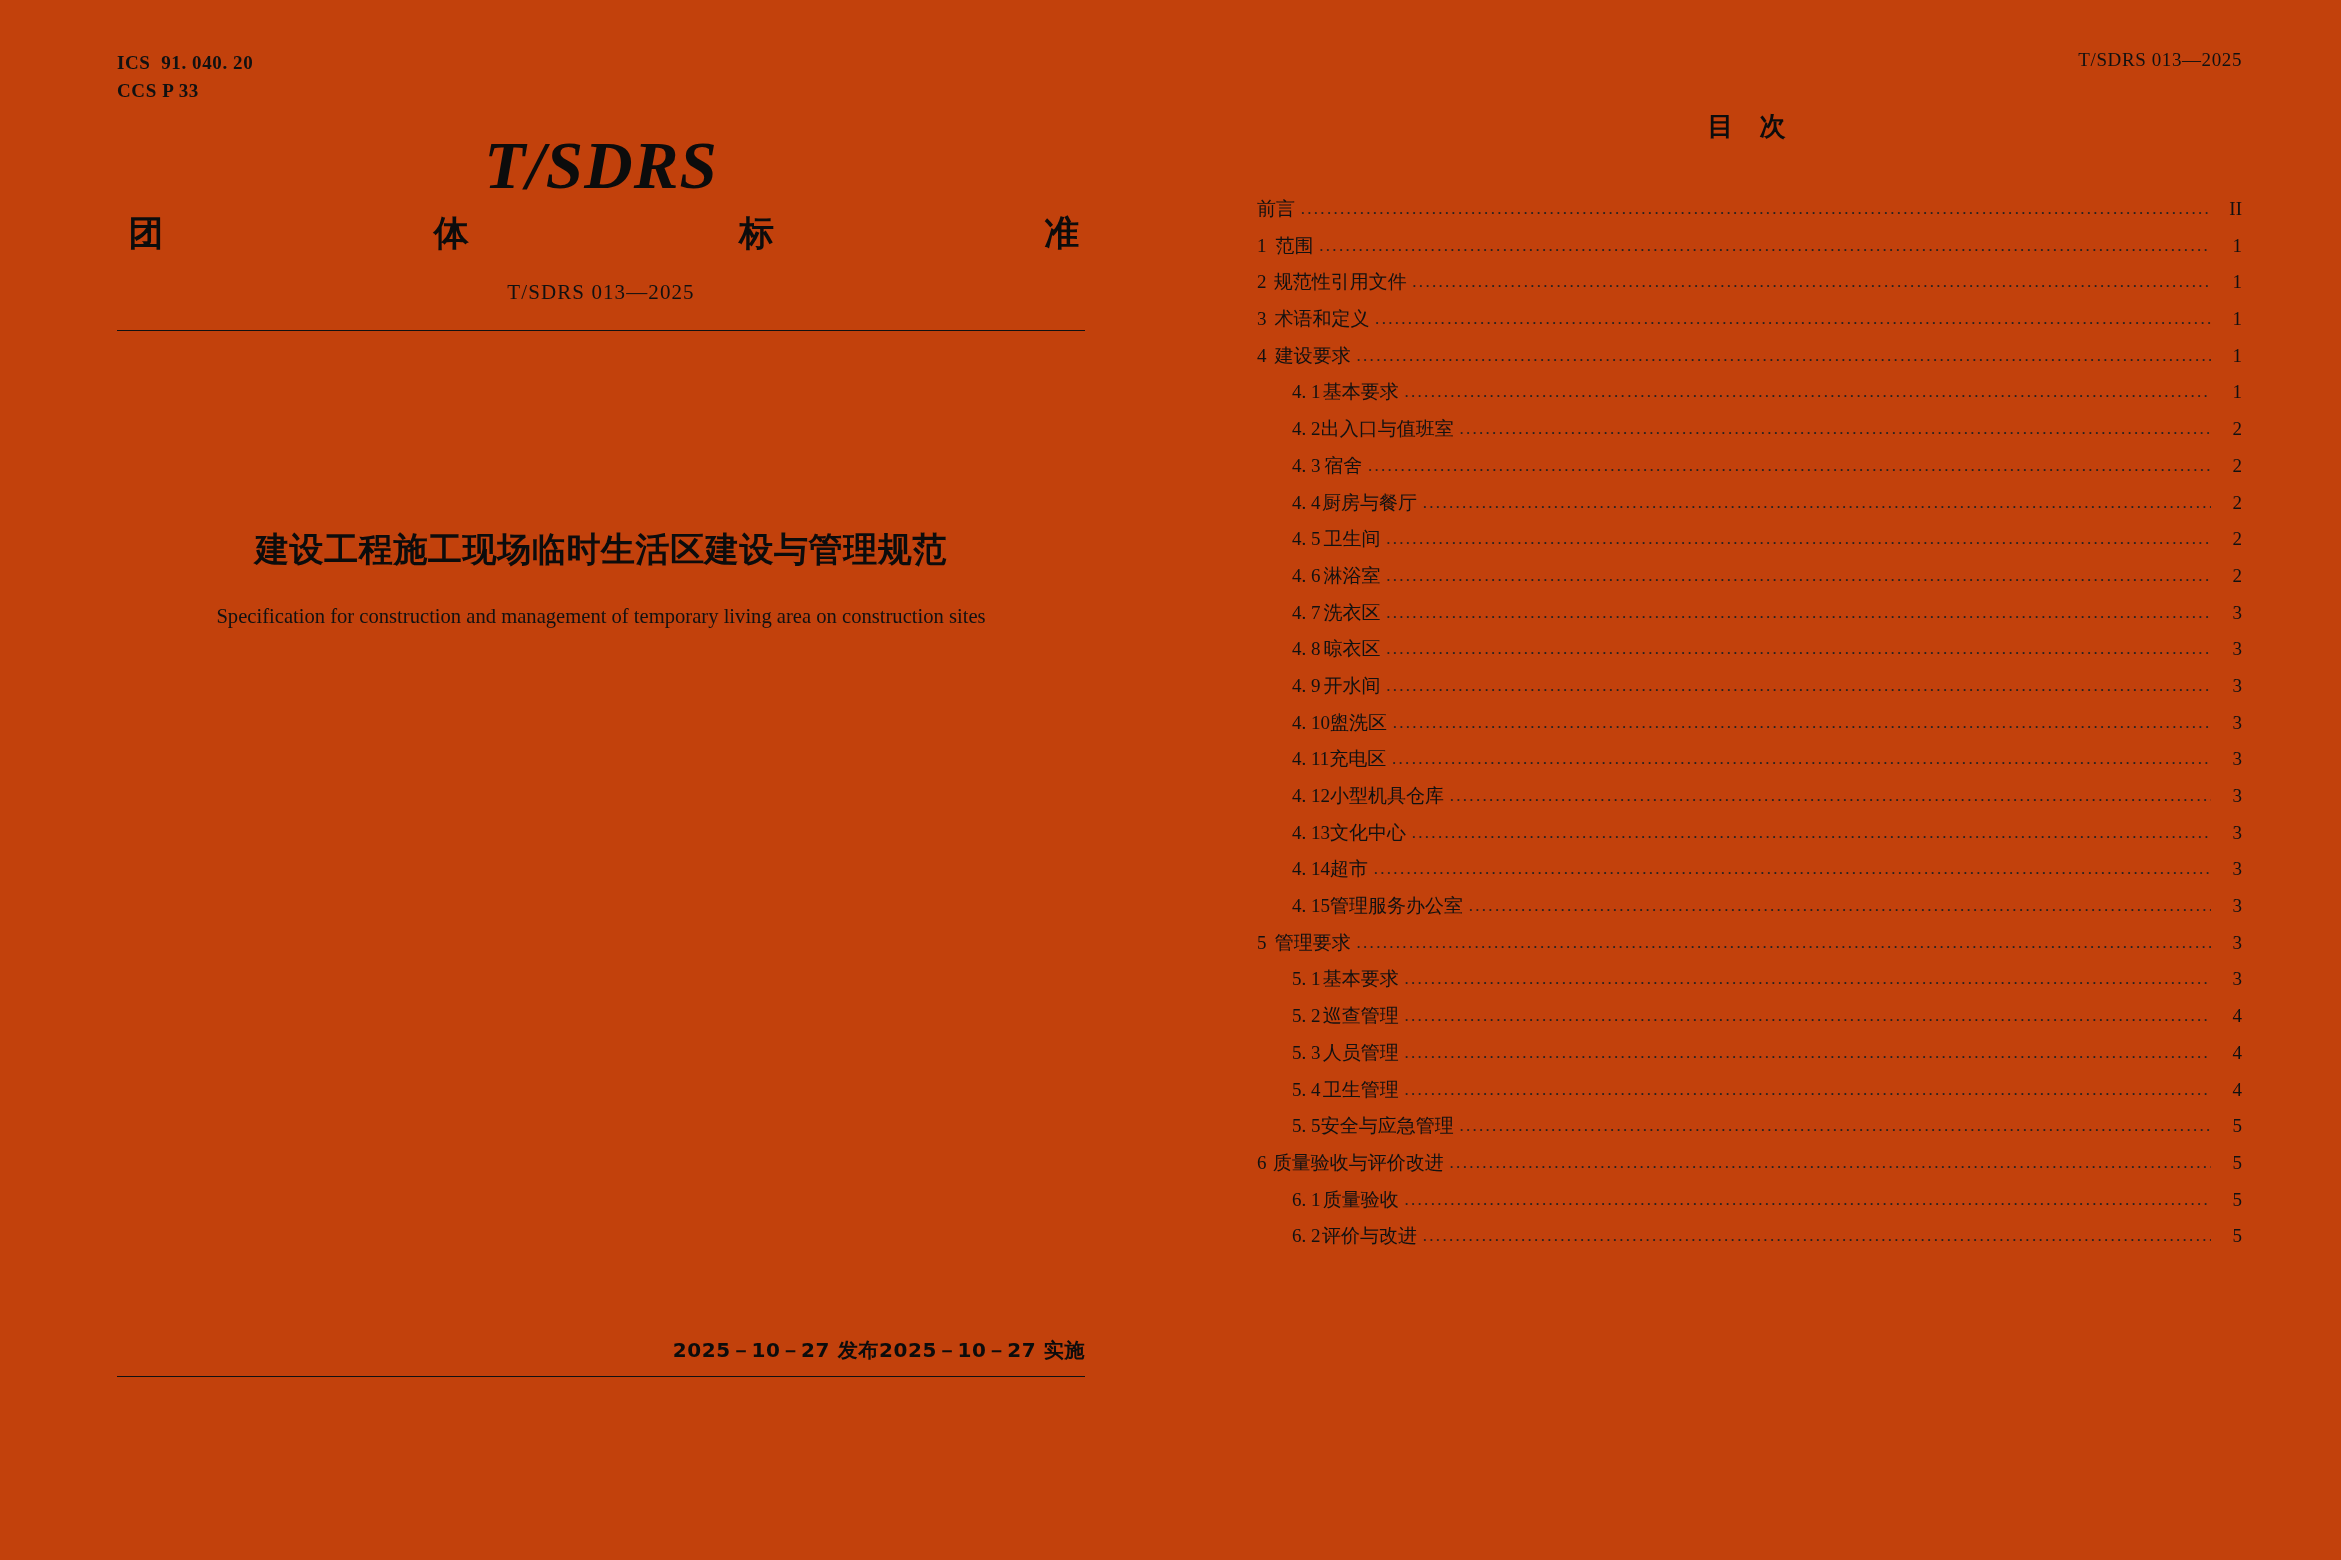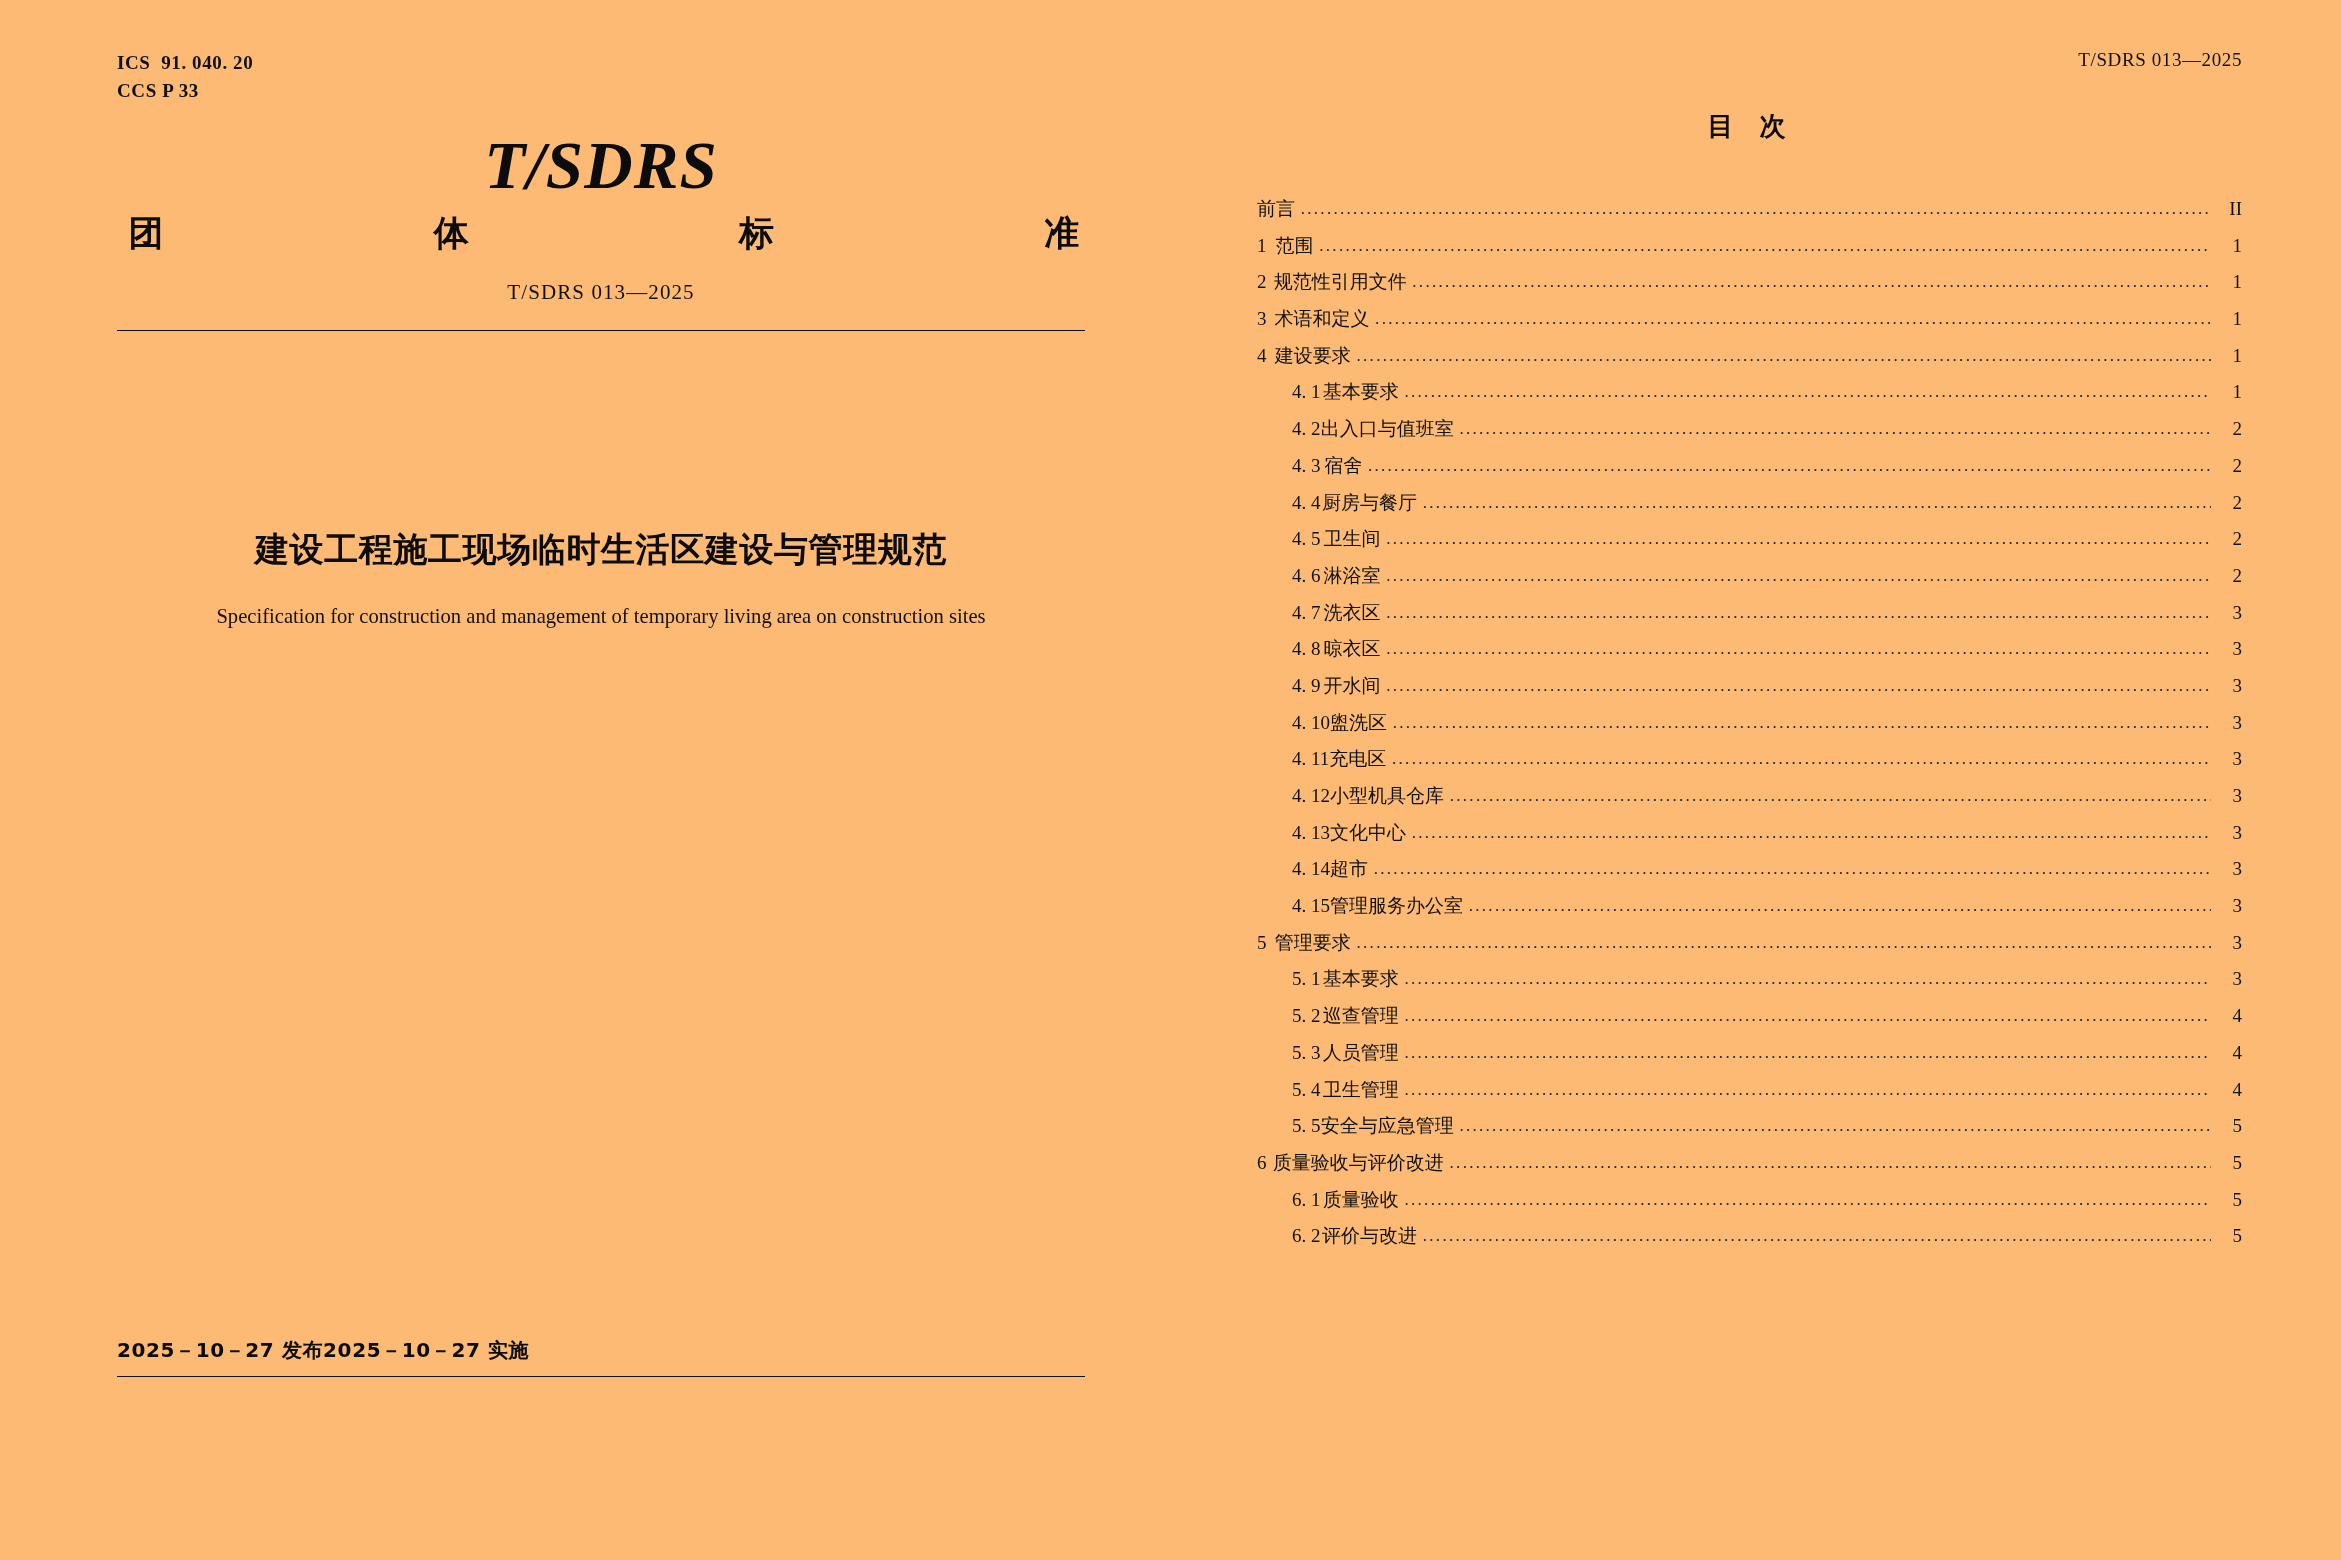--- a/index.html
+++ b/index.html
@@ -14,21 +14,21 @@
     width: 2342px;
     height: 1561px;
     background: #ffffff;
     position: relative;
     display: flex;
     box-sizing: border-box;
   }
   .page {
     position: relative;
     box-sizing: border-box;
-    background: #fdba74;
+    background: #c2410c;
   }
   .page-left {
     width: 1171px;
     height: 1561px;
     padding: 49px 86px 0 117px;
   }
   .page-right {
     width: 1171px;
     height: 1561px;
     padding: 49px 100px 0 80px;
@@ -101,21 +101,21 @@
     line-height: 1.5;
     color: #111;
   }
 
   .pub-row {
     position: absolute;
     left: 117px;
     right: 86px;
     bottom: 197px;
     display: flex;
-    justify-content: flex-start;
+    justify-content: flex-end;
     font-family: "DejaVu Sans", sans-serif;
     font-weight: bold;
     font-size: 20px;
     color: #0c0c0c;
     letter-spacing: 0.6px;
   }
   .rule-bottom {
     position: absolute;
     left: 117px;
     right: 86px;

